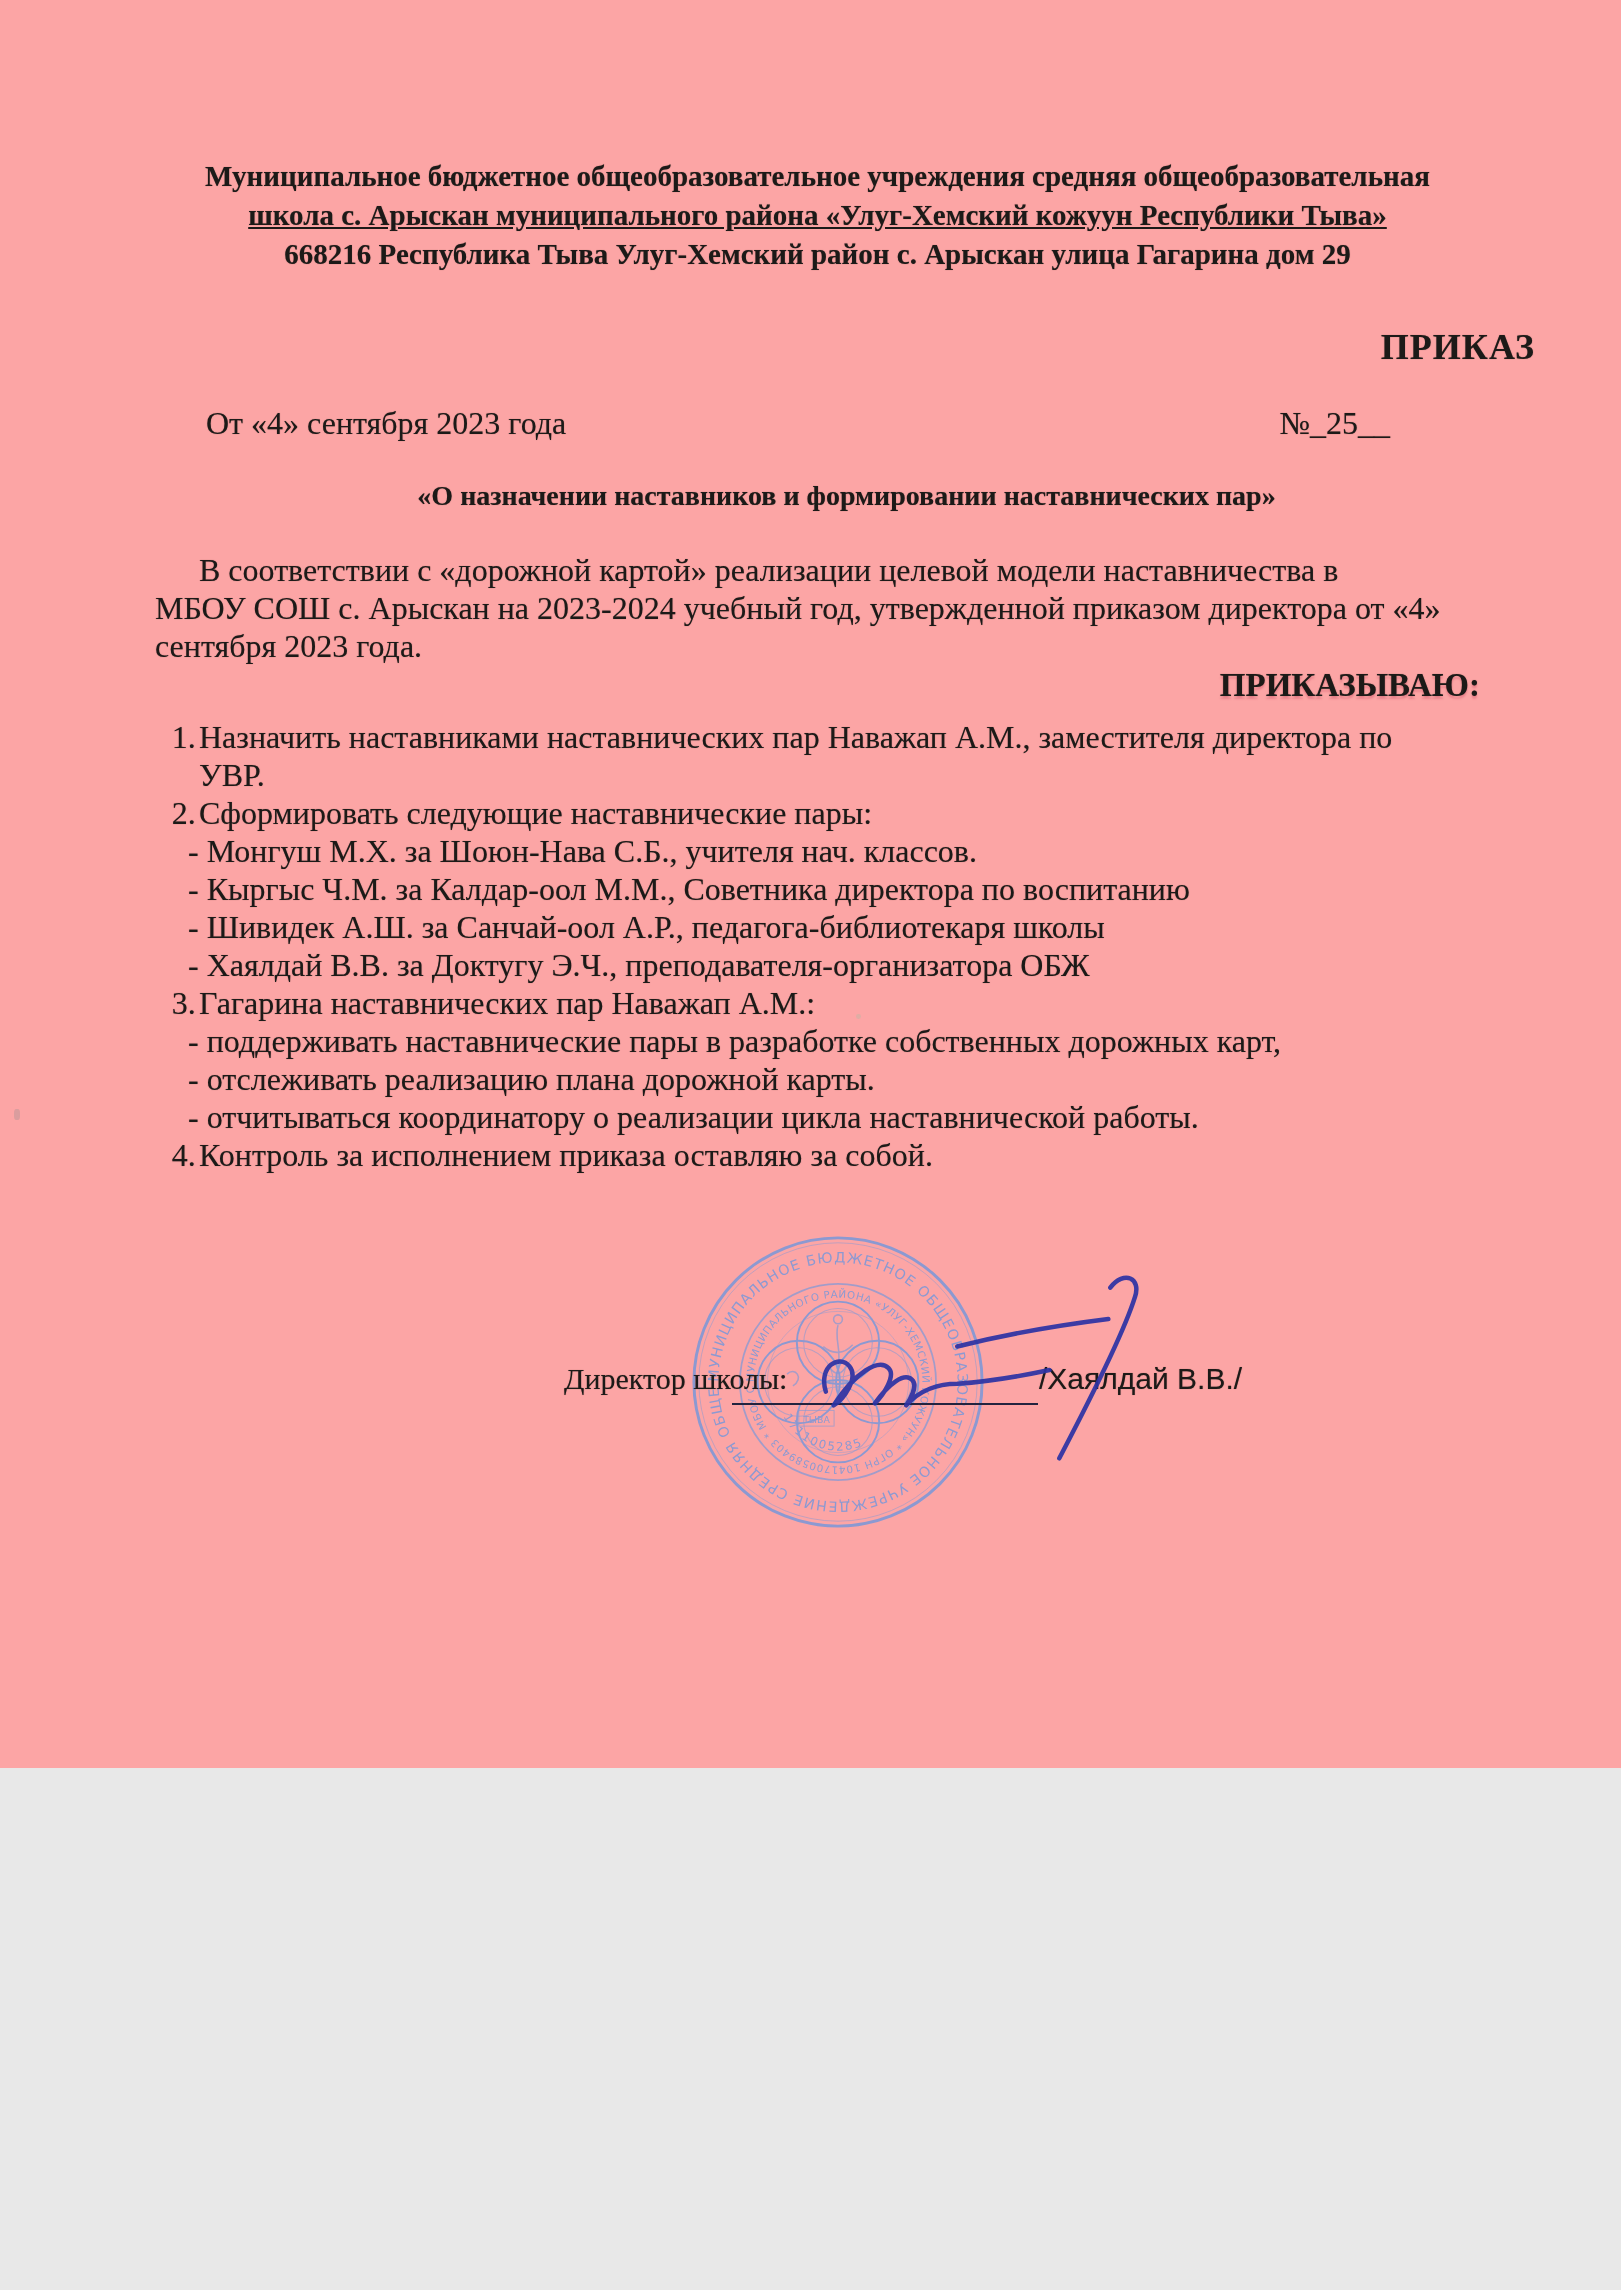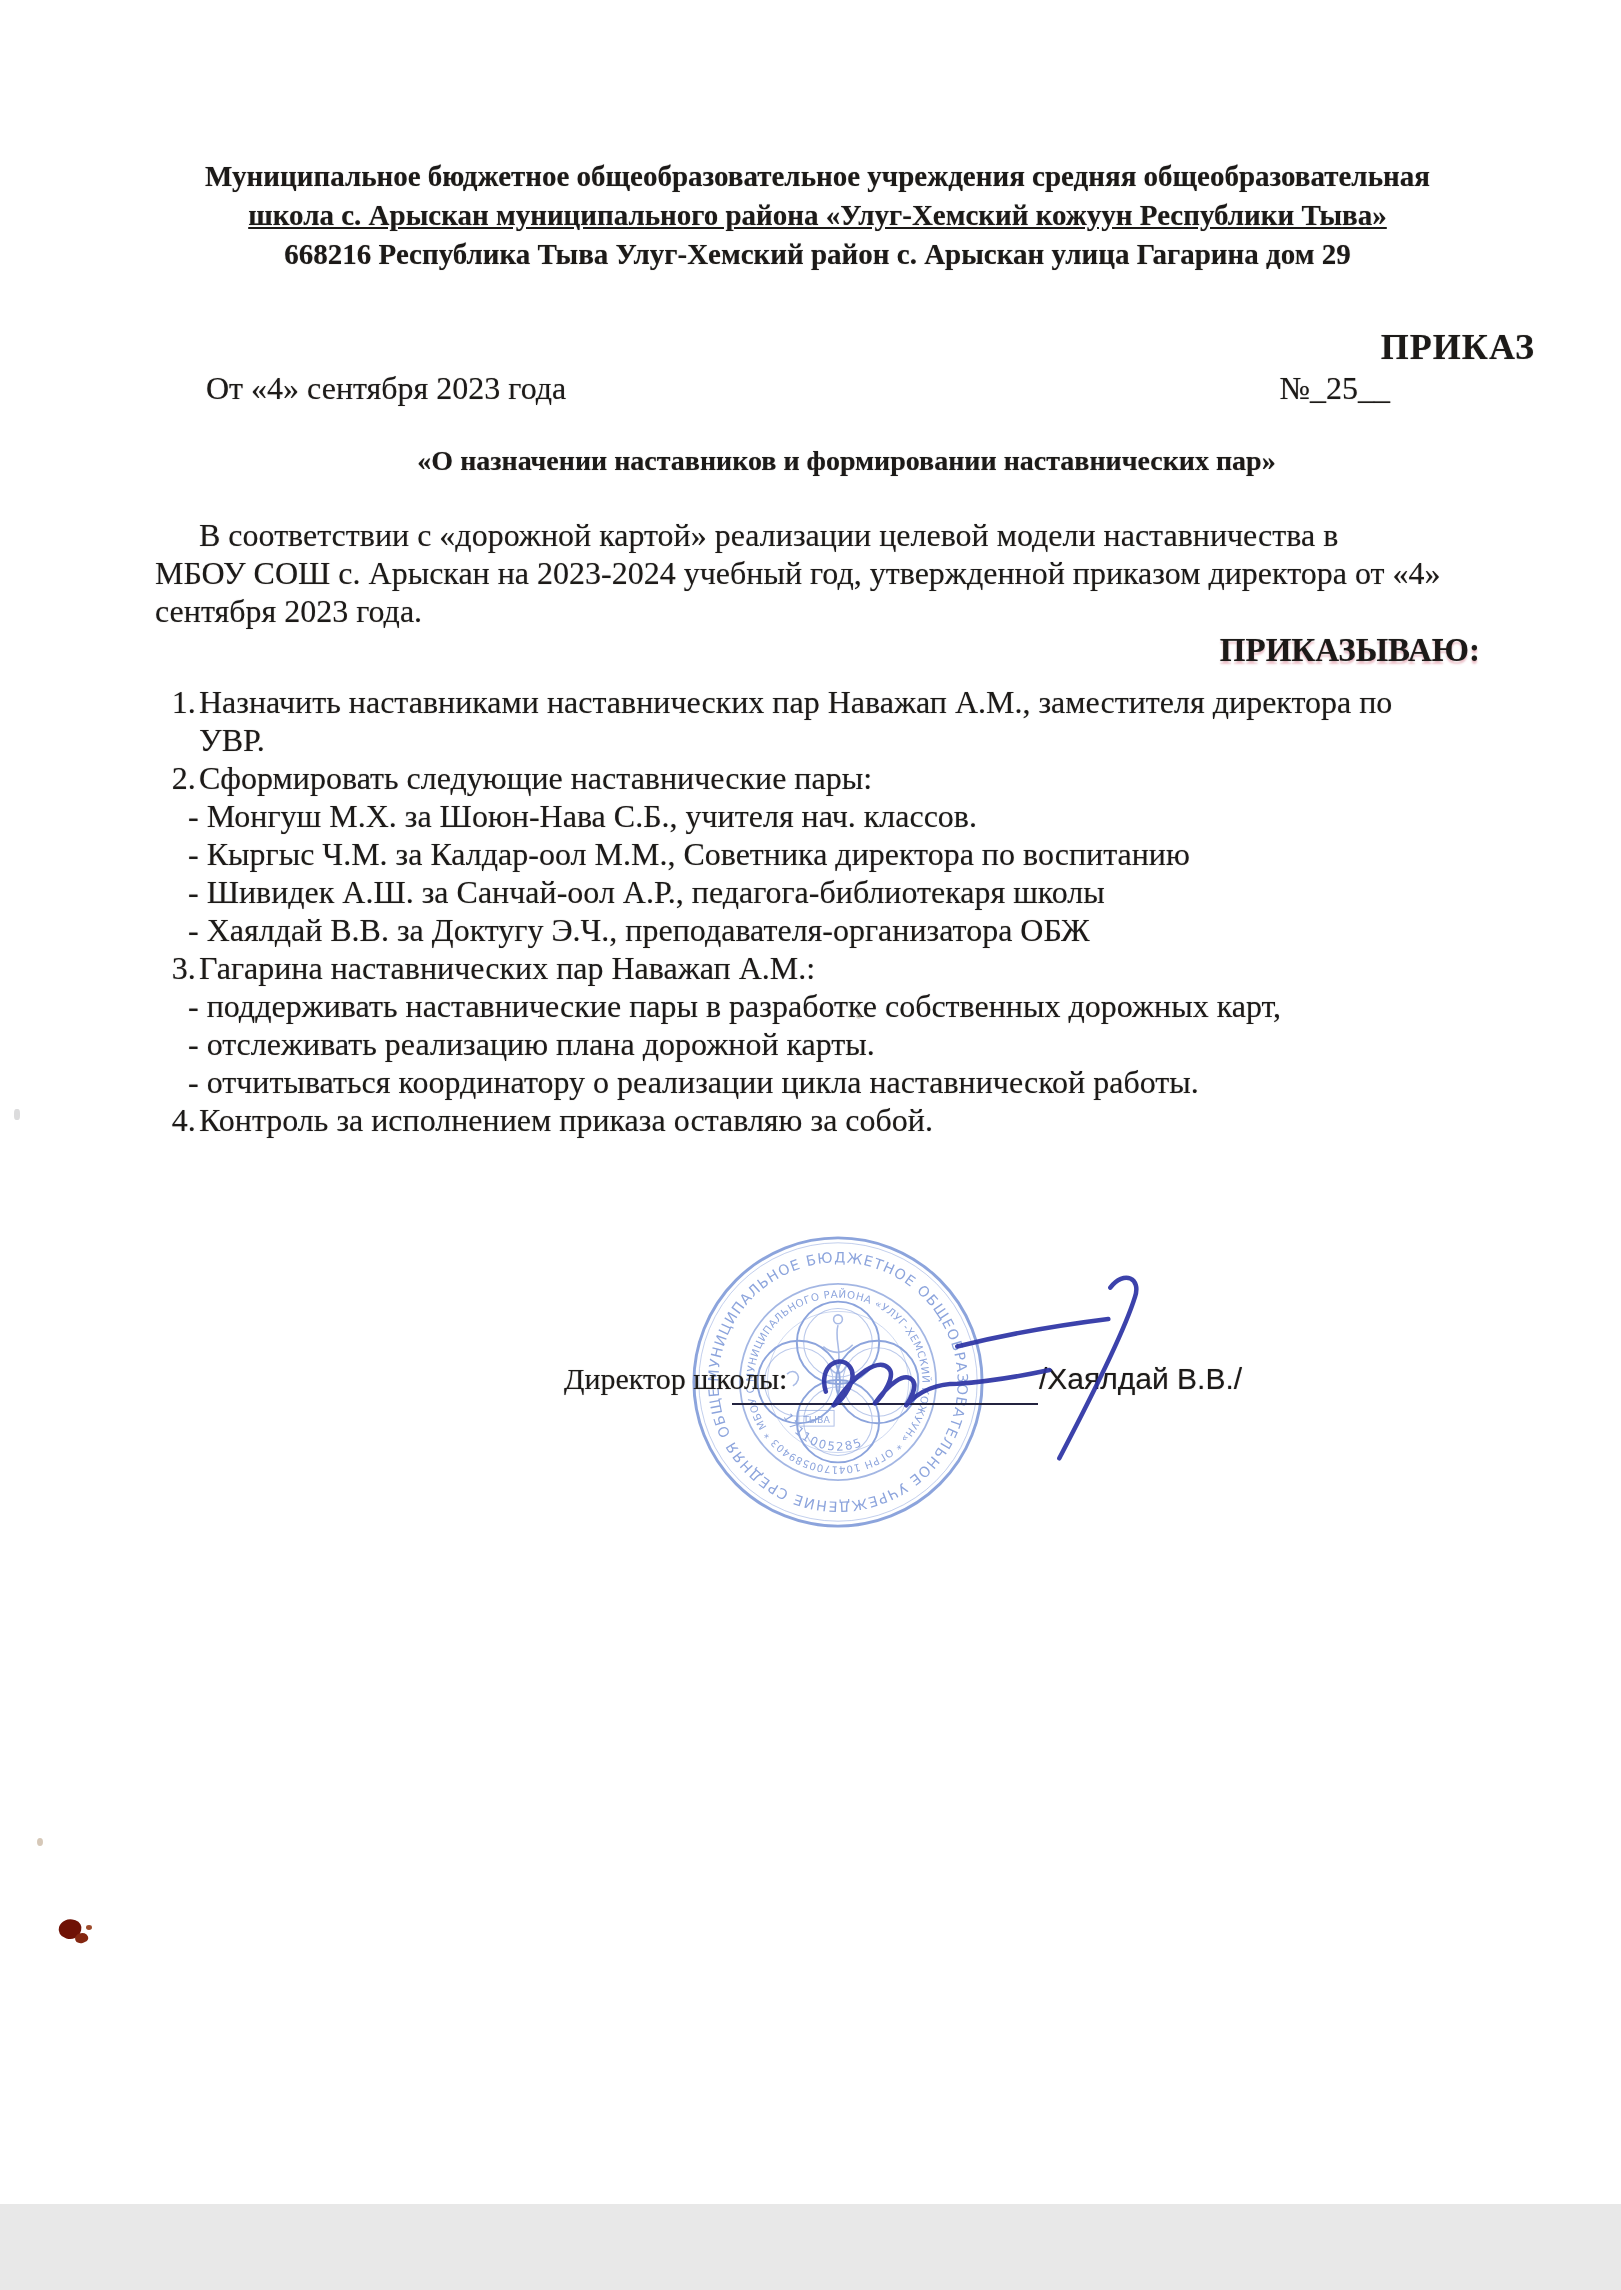--- a/index.html
+++ b/index.html
@@ -1,32 +1,32 @@
 <!DOCTYPE html>
 <html><head>
 <meta charset="utf-8">
 <style>
   html,body{margin:0;padding:0;background:#e8e8e8;}
   .page{
     position:relative;
-    width:1621px;height:2204px;
-    background:#ffffff;
+    width:1621px;height:1768px;
+    background:#fca5a5;
     overflow:hidden;
     font-family:"Liberation Serif","DejaVu Serif",serif;
     color:#1c1a18;
   }
   .content{
     position:absolute;left:155px;top:0;width:1325px;
     font-size:32px;line-height:38px;
     text-shadow:0 0 1px rgba(30,25,20,.45);
   }
   .letterhead{margin-top:157px;text-align:center;font-weight:bold;font-size:29px;line-height:39px;}
   .letterhead .u{text-decoration:underline;}
   .order-title{margin-top:52px;position:relative;left:55px;text-align:right;font-weight:bold;font-size:36px;line-height:43px;letter-spacing:1px;}
-  .date-row{display:flex;justify-content:space-between;font-size:32px;line-height:39px;}
+  .date-row{margin-top:35px;display:flex;justify-content:space-between;font-size:32px;line-height:39px;}
   .date-row .date{padding-left:51px;}
   .date-row .num{margin-right:90px;}
   .subject{margin-top:32px;position:relative;left:29px;text-align:center;font-weight:bold;font-size:28px;line-height:41px;}
   .intro{margin-top:35px;line-height:38px;}
   .intro .ind{text-indent:44px;}
   .resolve{margin-top:0;text-align:right;font-weight:bold;font-size:33px;line-height:41px;
     text-shadow:0 2.9px 2px rgba(195,60,85,.30),0 0 1px rgba(30,25,20,.5);}
   .list{margin-top:11.8px;}
   .list>div{line-height:38px;}
   .li{position:relative;padding-left:44px;}

